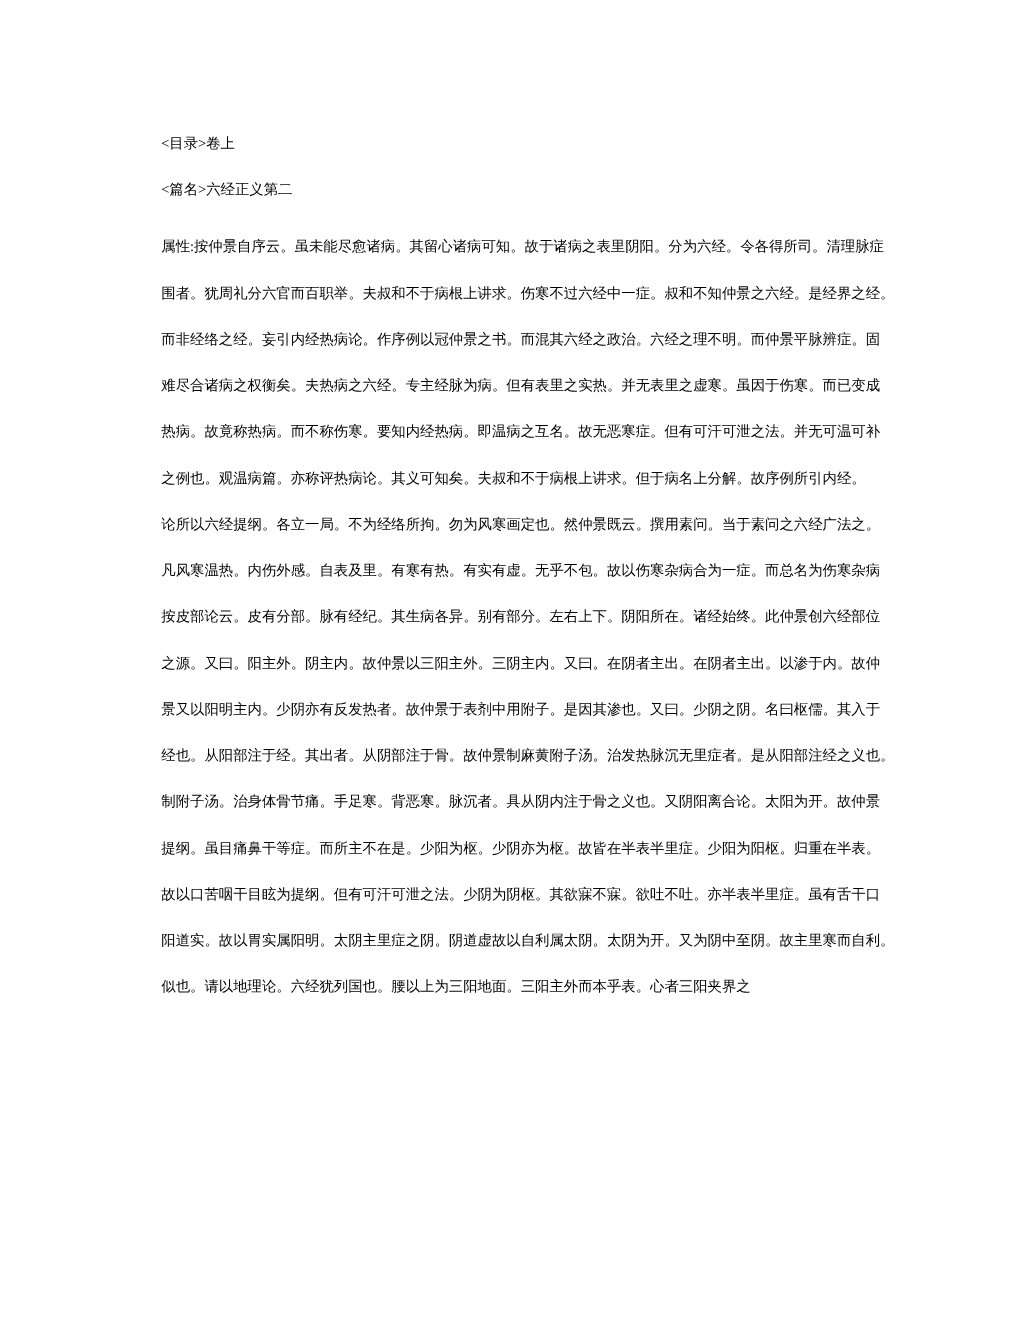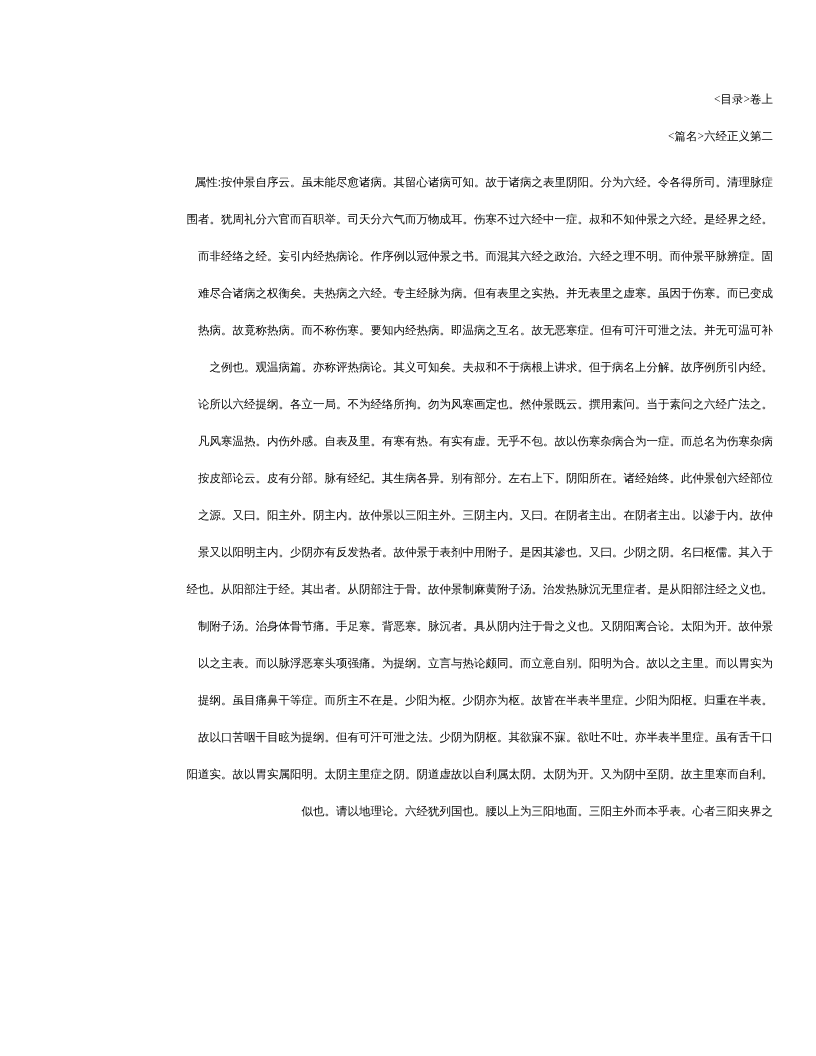--- a/index.html
+++ b/index.html
@@ -16,58 +16,56 @@
     font-family: "Liberation Serif", "DejaVu Serif", serif;
     color: #000000;
   }
   .content {
     position: absolute;
     left: 113px;
     top: 92px;
     width: 660px;
   }
   .line {
-    margin: 0;
+    margin: 16px;
     font-size: 11.5px;
     line-height: 15px;
     white-space: nowrap;
     color: #000000;
-    text-align: right;
   }
   .toc-line {
     margin-bottom: 22px;
   }
   .title-line {
     margin-bottom: 31px;
   }
   .body-line {
     margin-bottom: 22px;
   }
 </style>
 </head>
 <body>
 
 <div class="page">
   <div class="content">
     <p class="line toc-line">&lt;目录&gt;卷上</p>
     <p class="line title-line">&lt;篇名&gt;六经正义第二</p>
     <div>
         <p class="line body-line">属性:按仲景自序云。虽未能尽愈诸病。其留心诸病可知。故于诸病之表里阴阳。分为六经。令各得所司。清理脉症</p>
-        <p class="line body-line">围者。犹周礼分六官而百职举。司天分六气而万物成耳。伤寒不过六经中一症。叔和不知仲景之六经。是经界之经。</p>
+        <p class="line body-line">围者。犹周礼分六官而百职举。夫叔和不于病根上讲求。伤寒不过六经中一症。叔和不知仲景之六经。是经界之经。</p>
         <p class="line body-line">而非经络之经。妄引内经热病论。作序例以冠仲景之书。而混其六经之政治。六经之理不明。而仲景平脉辨症。固</p>
         <p class="line body-line">难尽合诸病之权衡矣。夫热病之六经。专主经脉为病。但有表里之实热。并无表里之虚寒。虽因于伤寒。而已变成</p>
         <p class="line body-line">热病。故竟称热病。而不称伤寒。要知内经热病。即温病之互名。故无恶寒症。但有可汗可泄之法。并无可温可补</p>
         <p class="line body-line">之例也。观温病篇。亦称评热病论。其义可知矣。夫叔和不于病根上讲求。但于病名上分解。故序例所引内经。</p>
         <p class="line body-line">论所以六经提纲。各立一局。不为经络所拘。勿为风寒画定也。然仲景既云。撰用素问。当于素问之六经广法之。</p>
         <p class="line body-line">凡风寒温热。内伤外感。自表及里。有寒有热。有实有虚。无乎不包。故以伤寒杂病合为一症。而总名为伤寒杂病</p>
         <p class="line body-line">按皮部论云。皮有分部。脉有经纪。其生病各异。别有部分。左右上下。阴阳所在。诸经始终。此仲景创六经部位</p>
         <p class="line body-line">之源。又曰。阳主外。阴主内。故仲景以三阳主外。三阴主内。又曰。在阴者主出。在阴者主出。以渗于内。故仲</p>
         <p class="line body-line">景又以阳明主内。少阴亦有反发热者。故仲景于表剂中用附子。是因其渗也。又曰。少阴之阴。名曰枢儒。其入于</p>
         <p class="line body-line">经也。从阳部注于经。其出者。从阴部注于骨。故仲景制麻黄附子汤。治发热脉沉无里症者。是从阳部注经之义也。</p>
         <p class="line body-line">制附子汤。治身体骨节痛。手足寒。背恶寒。脉沉者。具从阴内注于骨之义也。又阴阳离合论。太阳为开。故仲景</p>
-        <p class="line body-line">以之主表。而以脉浮恶寒头项强痛。为提纲。立言与热论颇同。而立意自别。阳明为合。故以之主里。而以胃实为</p>
         <p class="line body-line">提纲。虽目痛鼻干等症。而所主不在是。少阳为枢。少阴亦为枢。故皆在半表半里症。少阳为阳枢。归重在半表。</p>
         <p class="line body-line">故以口苦咽干目眩为提纲。但有可汗可泄之法。少阴为阴枢。其欲寐不寐。欲吐不吐。亦半表半里症。虽有舌干口</p>
         <p class="line body-line">阳道实。故以胃实属阳明。太阴主里症之阴。阴道虚故以自利属太阴。太阴为开。又为阴中至阴。故主里寒而自利。</p>
         <p class="line body-line">似也。请以地理论。六经犹列国也。腰以上为三阳地面。三阳主外而本乎表。心者三阳夹界之</p>
       </div>
   </div>
 </div>
 
 </body></html>

